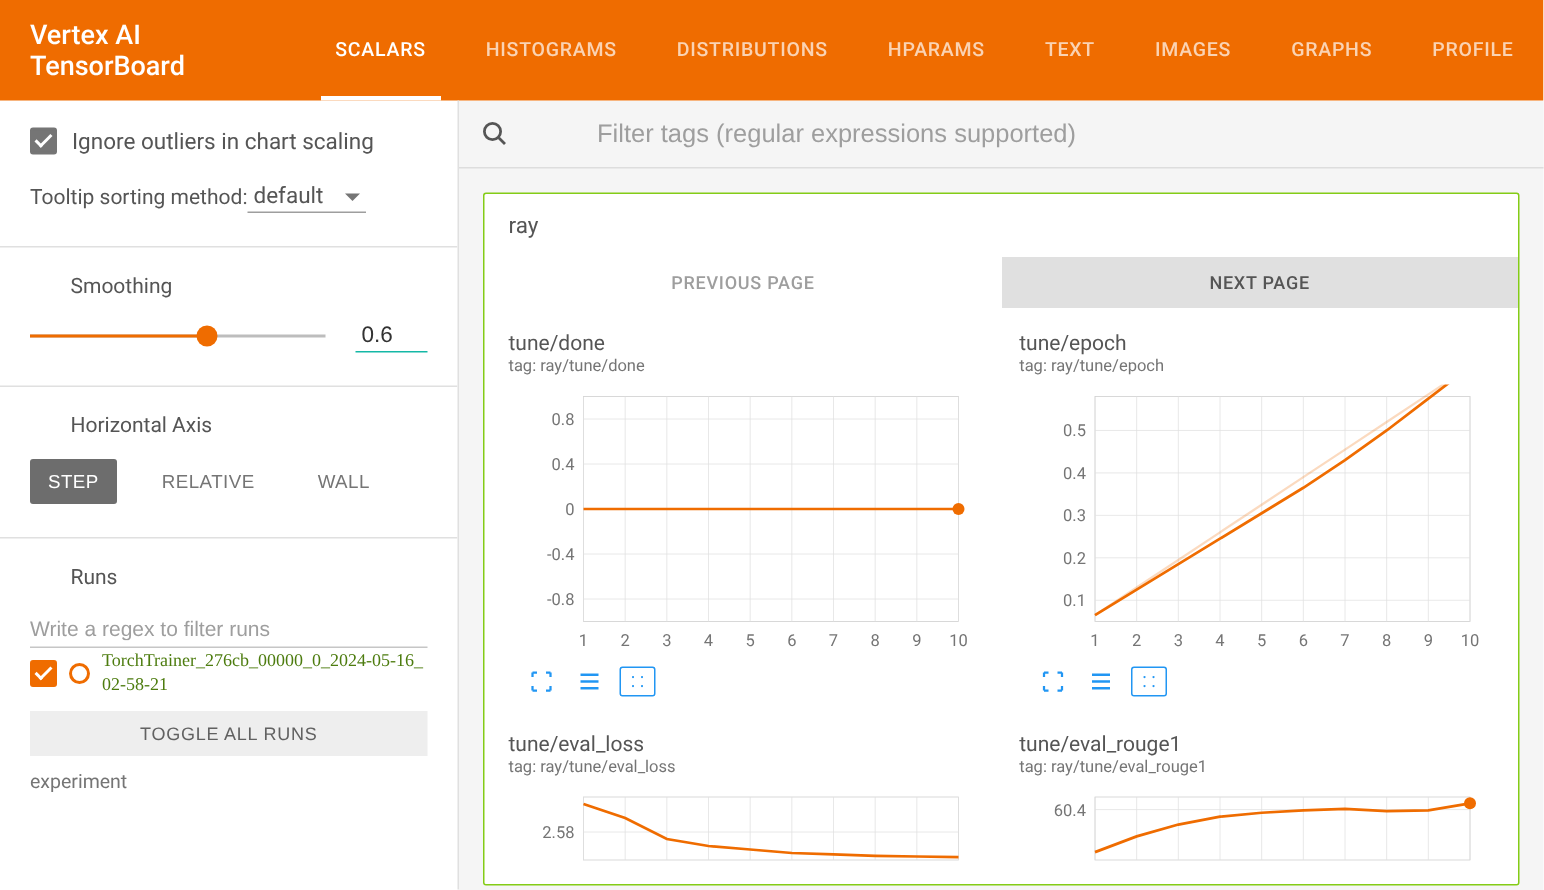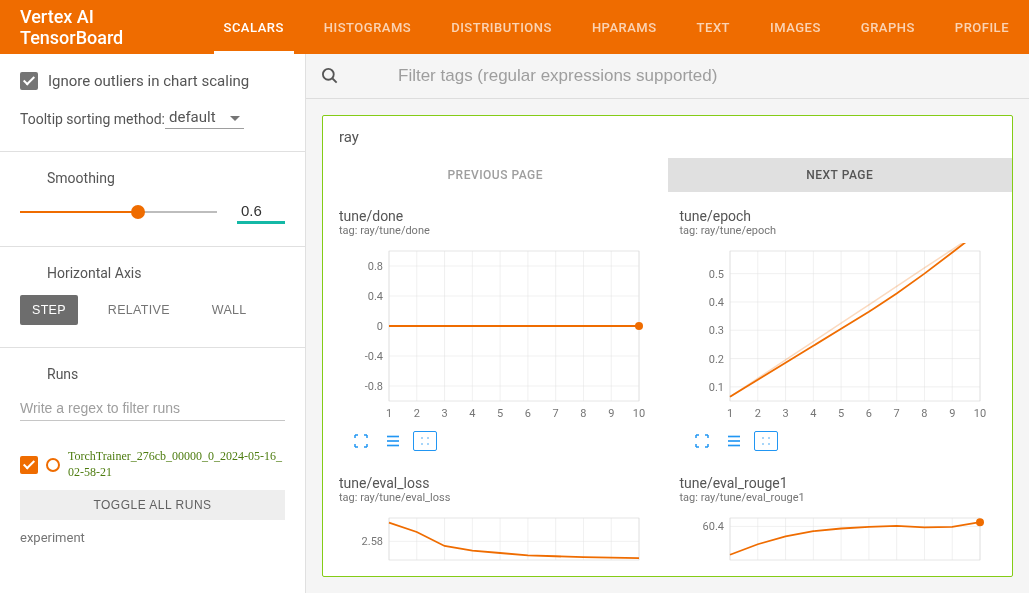--- a/index.html
+++ b/index.html
@@ -1,18 +1,18 @@
 <!DOCTYPE html>
 <html><head>
 <meta charset="utf-8">
 <style>
 * { box-sizing: border-box; margin: 0; padding: 0; }
 body { font-family: Roboto, "Helvetica Neue", Arial, sans-serif; font-size: 14px; color: #333; background: #fff; width: 1029px; height: 593px; overflow: hidden; }
 
-.header { background: #ef6c00; height: 54px; display: flex; align-items: center; padding: 0 20px; color: #fff; }
+.header { background: #ef6c00; height: 67px; display: flex; align-items: center; padding: 0 20px; color: #fff; }
 .header-title { font-size: 18px; font-weight: 500; margin-right: 40px; }
 .header-tabs { display: flex; gap: 40px; height: 100%; align-items: center; }
 .header-tab { font-size: 13px; font-weight: 500; color: rgba(255,255,255,0.7); cursor: pointer; height: 100%; display: flex; align-items: center; position: relative; letter-spacing: 0.5px; }
 .header-tab.active { color: #fff; }
 .header-tab.active::after { content: ""; position: absolute; bottom: 0; left: -10px; right: -10px; height: 3px; background: #fff; }
 
 .container { display: flex; height: calc(593px - 54px); }
 
 .sidebar { width: 306px; border-right: 1px solid #e0e0e0; padding: 18px 20px; overflow-y: auto; }
 .cb-row { display: flex; align-items: center; margin-bottom: 10px; cursor: pointer; }
@@ -28,27 +28,27 @@
 
 .section-divider { border-top: 1px solid #e0e0e0; margin: 22px -20px 18px; }
 
 .section-heading { font-size: 14px; color: #555; margin-bottom: 14px; margin-left: 27px; }
 
 .smoothing-row { display: flex; align-items: center; gap: 20px; }
 .slider-wrap { flex: 1; position: relative; height: 20px; display: flex; align-items: center; }
 .slider-track { background: #bdbdbd; height: 2px; width: 100%; position: relative; }
 .slider-fill { position: absolute; left: 0; top: 0; height: 2px; background: #ef6c00; width: 60%; }
 .slider-thumb { position: absolute; left: 60%; top: 50%; width: 14px; height: 14px; background: #ef6c00; border-radius: 50%; transform: translate(-50%, -50%); cursor: pointer; }
-.smoothing-input { width: 48px; border: none; border-bottom: 3px solid #14b8a6; font-size: 15px; text-align: left; padding: 2px 4px; color: #333; background: transparent; }
+.smoothing-input { width: 48px; border: none; border-bottom: 1px solid #14b8a6; font-size: 15px; text-align: left; padding: 2px 4px; color: #333; background: transparent; }
 
 .axis-buttons { display: flex; gap: 18px; }
 .axis-btn { padding: 8px 12px; font-size: 12.5px; font-weight: 500; color: #757575; background: transparent; border: none; cursor: pointer; border-radius: 2px; letter-spacing: 0.3px; }
 .axis-btn.active { background: #6d6d6d; color: #fff; }
 
-.runs-filter { width: 100%; border: none; border-bottom: 1px solid #c6c6c6; font-size: 14px; padding: 4px 0; color: #555; background: transparent; margin-bottom: 28px; }
+.runs-filter { width: 100%; border: none; border-bottom: 1px solid #c6c6c6; font-size: 14px; padding: 4px 0; color: #555; background: transparent; margin-bottom: 1px; }
 .runs-filter::placeholder { color: #9e9e9e; }
 
 .run-row { display: flex; align-items: center; gap: 8px; margin-bottom: 10px; }
 .run-cb { width: 18px; height: 18px; border: 2px solid #ef6c00; background: #ef6c00; border-radius: 2px; position: relative; flex-shrink: 0; cursor: pointer; }
 .run-cb::after { content: ""; position: absolute; left: 4px; top: 0px; width: 4px; height: 9px; border: solid #fff; border-width: 0 2px 2px 0; transform: rotate(45deg); }
 .run-radio { width: 14px; height: 14px; border: 2px solid #ef6c00; border-radius: 50%; flex-shrink: 0; cursor: pointer; }
 .run-name { font-size: 12px; color: #4d7c0f; line-height: 1.3; word-break: break-all; font-family: Liberation Serif, serif; }
 
 .toggle-btn { width: 100%; padding: 8px; background: #eee; border: none; font-size: 12px; font-weight: 500; color: #616161; cursor: pointer; letter-spacing: 0.5px; margin-bottom: 10px; }
 .exp-label { font-size: 13px; color: #757575; }

